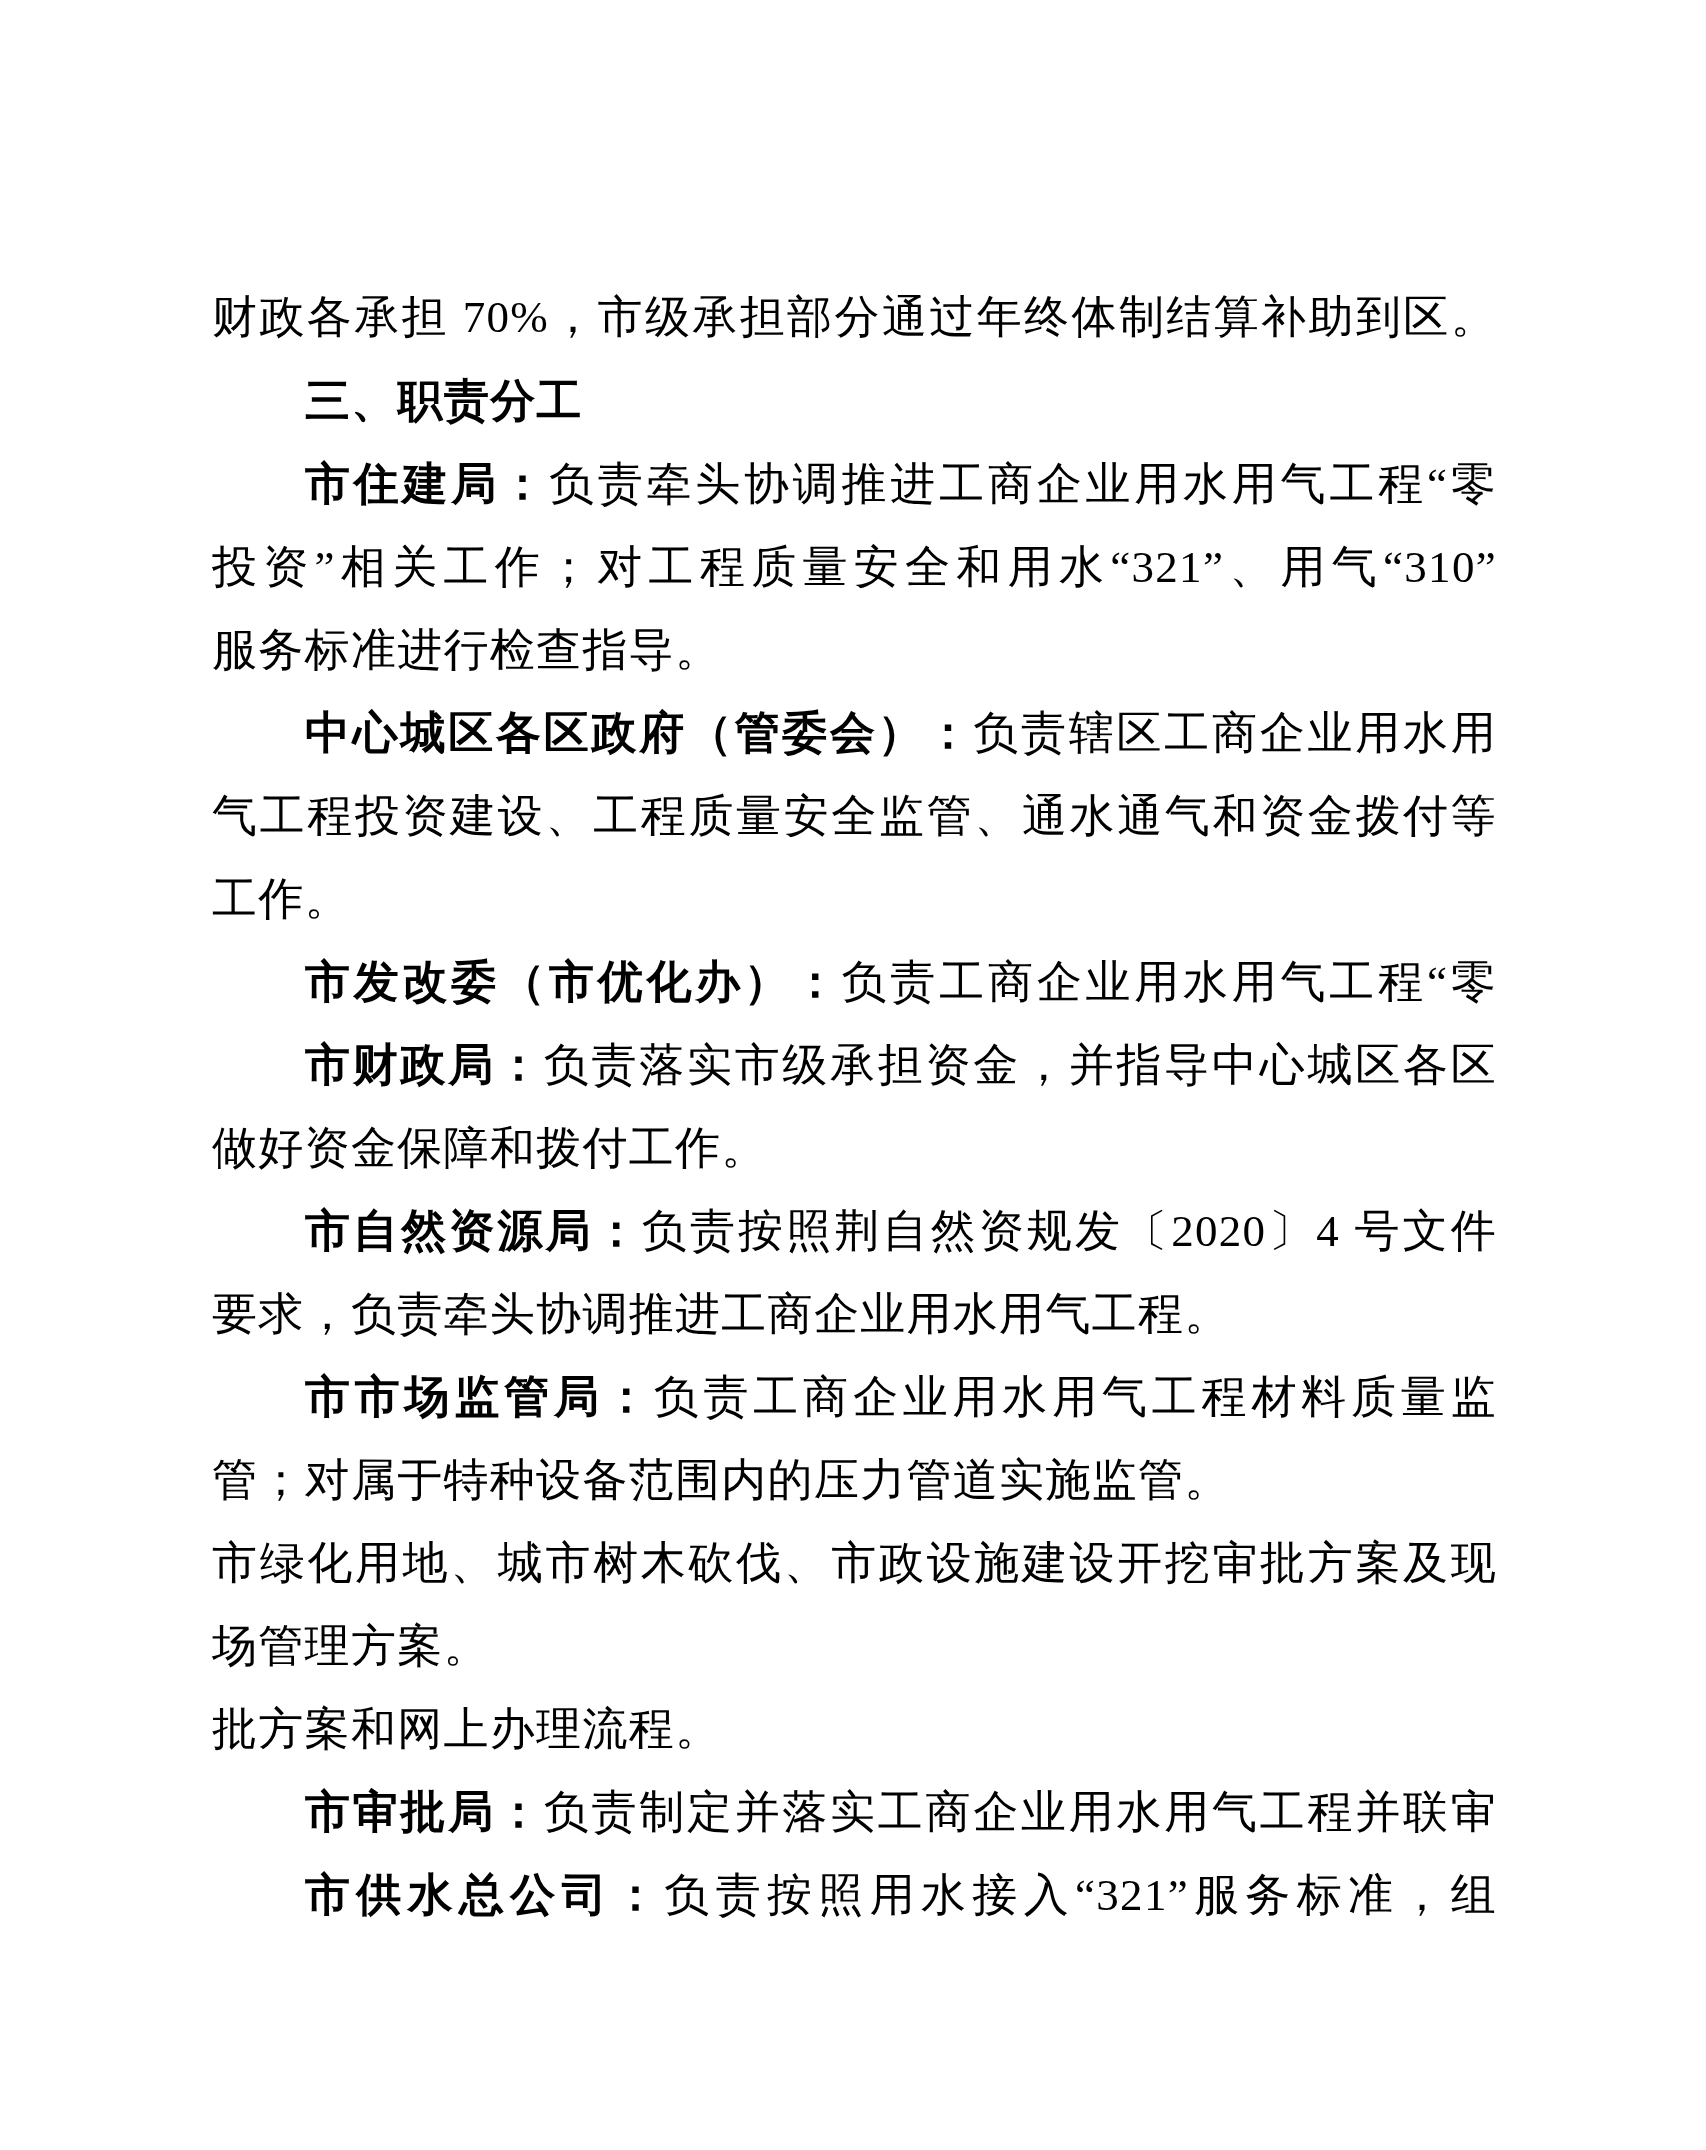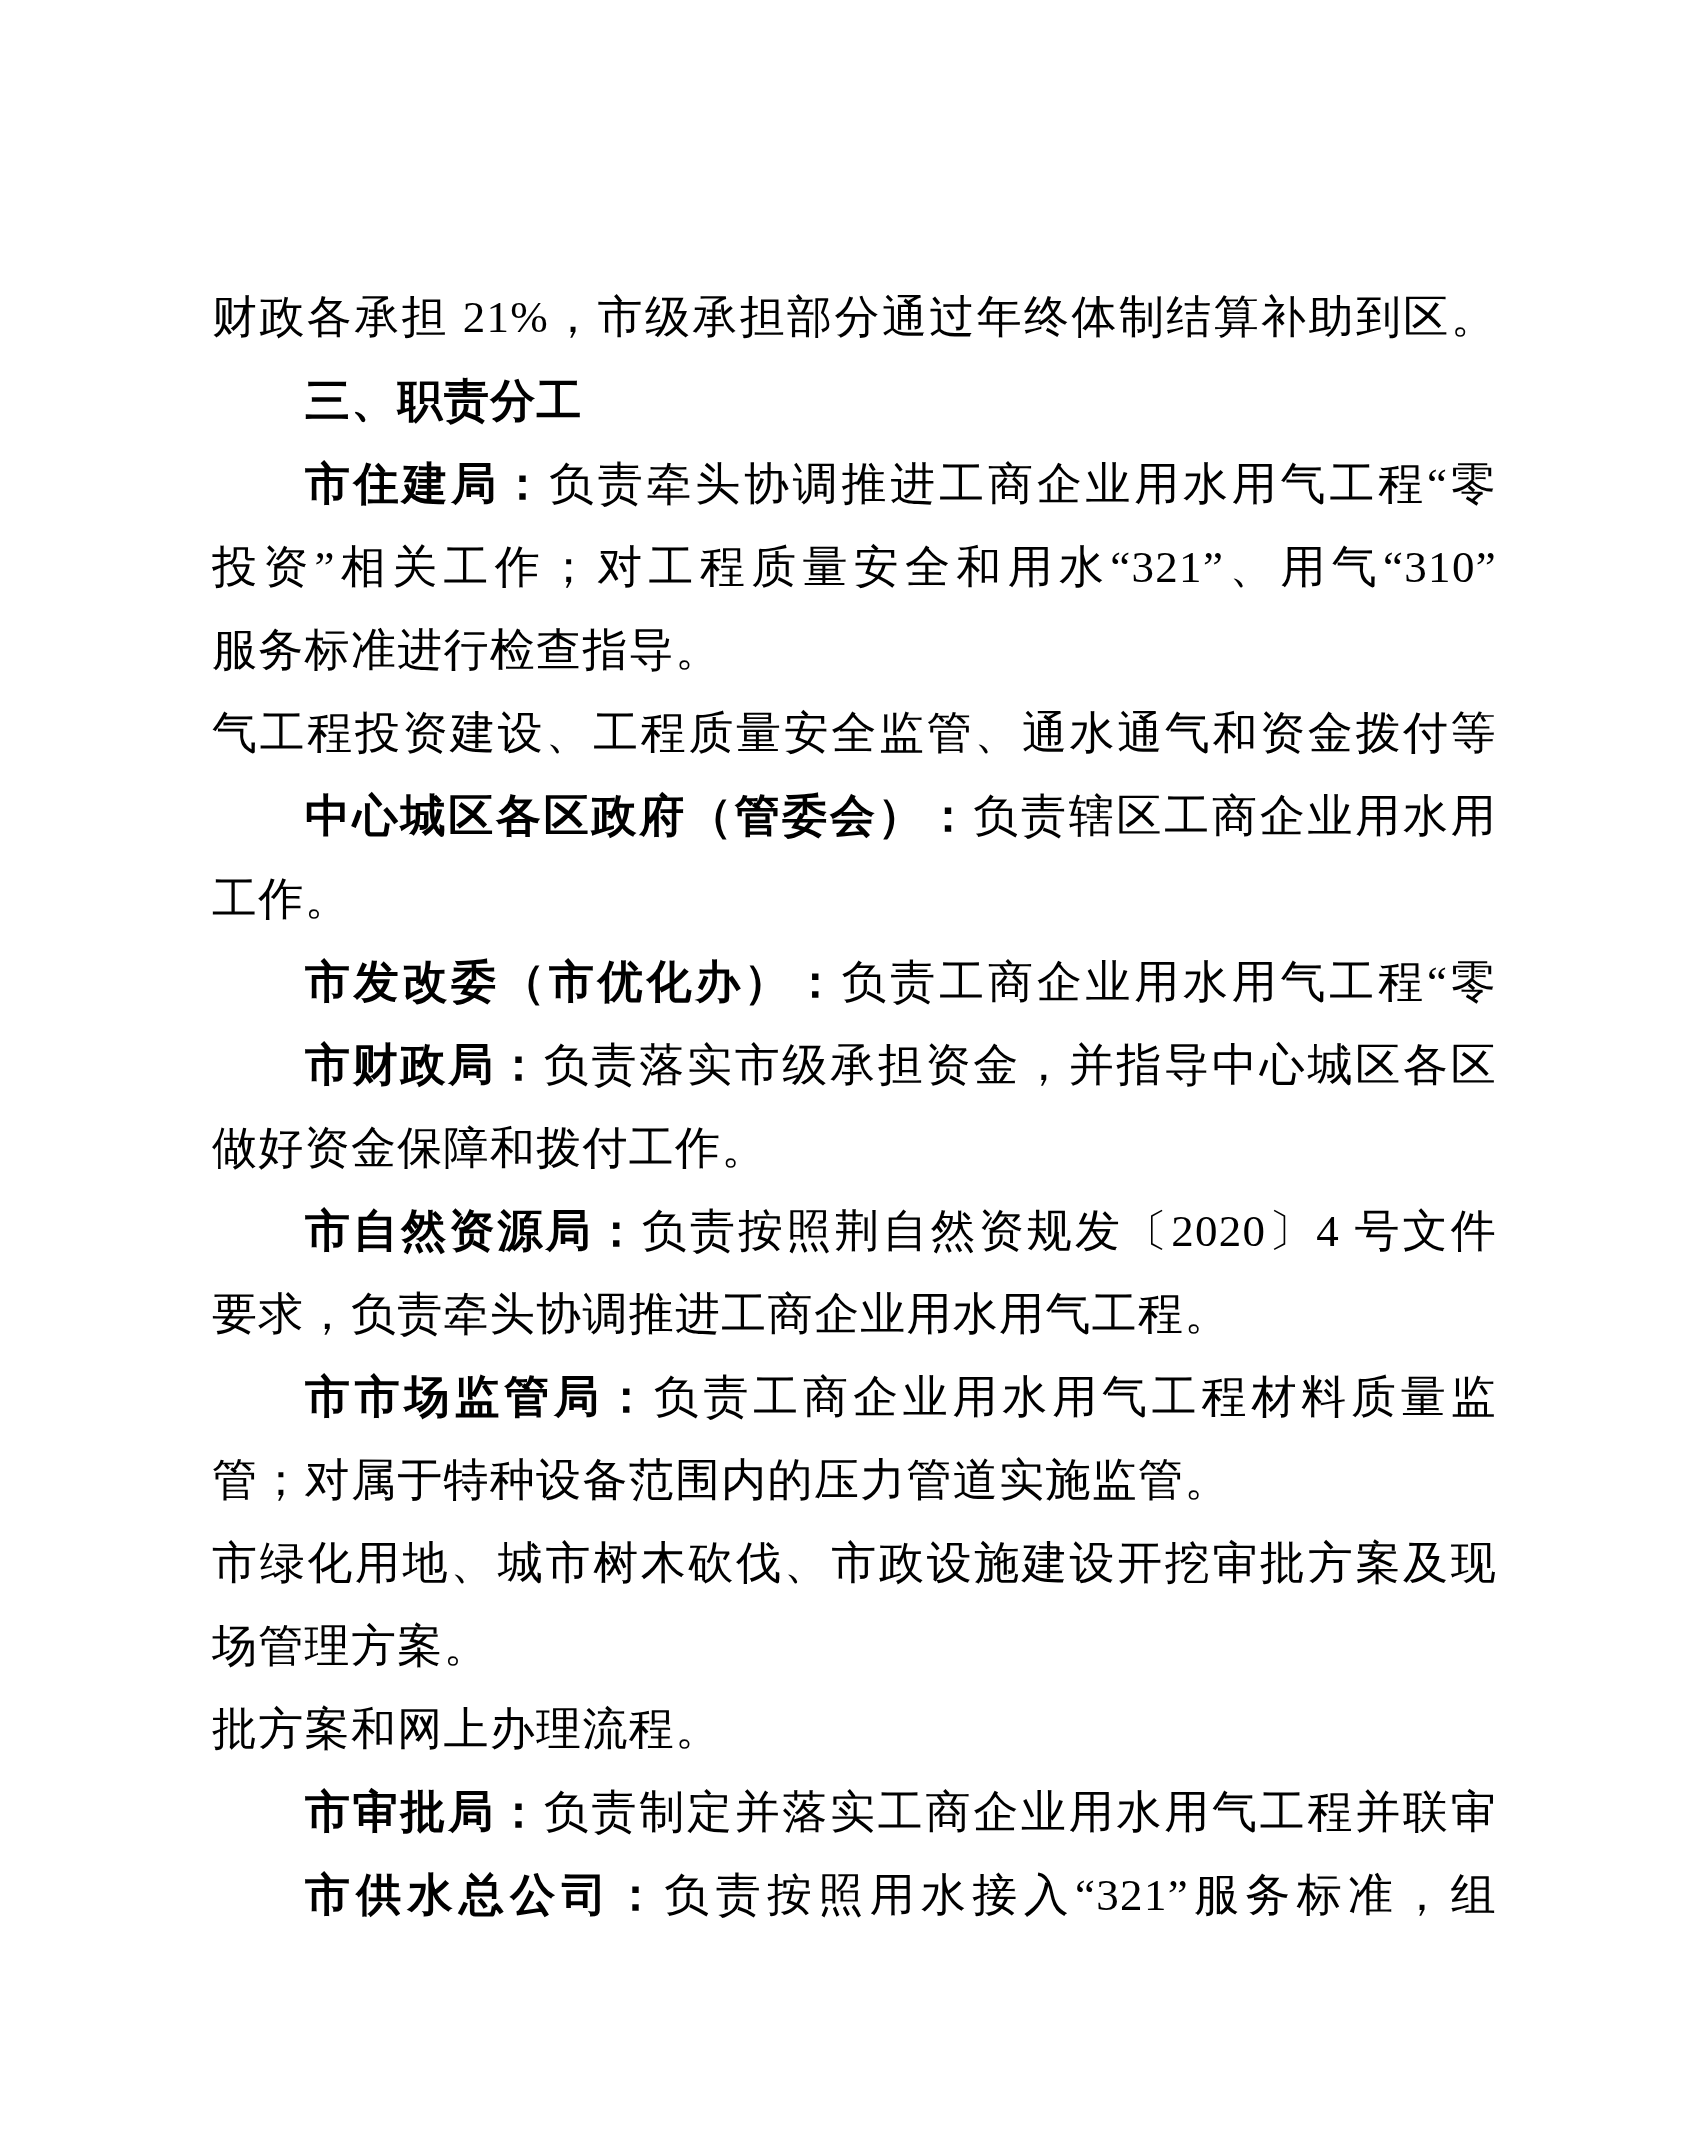--- a/index.html
+++ b/index.html
@@ -42,27 +42,27 @@
     font-family: "Liberation Sans", "DejaVu Sans", sans-serif;
     font-weight: 700;
     margin-top: 36px;
   }
 </style>
 </head>
 <body>
 
 <div class="page">
   <main class="text-block">
-      <div class="line fill"><span class="body-text">财政各承担 21%，市级承担部分通过年终体制结算补助到区。</span></div>
+      <div class="line fill"><span class="body-text">财政各承担 70%，市级承担部分通过年终体制结算补助到区。</span></div>
       <div class="line indent heading"><span class="head">三、职责分工</span></div>
       <div class="line indent fill"><span class="head">市住建局：</span><span class="body-text">负责牵头协调推进工商企业用水用气工程“零</span></div>
       <div class="line fill"><span class="body-text">投资”相关工作；对工程质量安全和用水“321”、用气“310”</span></div>
       <div class="line"><span class="body-text">服务标准进行检查指导。</span></div>
+      <div class="line indent fill"><span class="head">中心城区各区政府（管委会）：</span><span class="body-text">负责辖区工商企业用水用</span></div>
       <div class="line fill"><span class="body-text">气工程投资建设、工程质量安全监管、通水通气和资金拨付等</span></div>
-      <div class="line indent fill"><span class="head">中心城区各区政府（管委会）：</span><span class="body-text">负责辖区工商企业用水用</span></div>
       <div class="line"><span class="body-text">工作。</span></div>
       <div class="line indent fill"><span class="head">市发改委（市优化办）：</span><span class="body-text">负责工商企业用水用气工程“零</span></div>
       <div class="line indent fill"><span class="head">市财政局：</span><span class="body-text">负责落实市级承担资金，并指导中心城区各区</span></div>
       <div class="line"><span class="body-text">做好资金保障和拨付工作。</span></div>
       <div class="line indent fill"><span class="head">市自然资源局：</span><span class="body-text">负责按照荆自然资规发〔2020〕4 号文件</span></div>
       <div class="line"><span class="body-text">要求，负责牵头协调推进工商企业用水用气工程。</span></div>
       <div class="line indent fill"><span class="head">市市场监管局：</span><span class="body-text">负责工商企业用水用气工程材料质量监</span></div>
       <div class="line"><span class="body-text">管；对属于特种设备范围内的压力管道实施监管。</span></div>
       <div class="line fill"><span class="body-text">市绿化用地、城市树木砍伐、市政设施建设开挖审批方案及现</span></div>
       <div class="line"><span class="body-text">场管理方案。</span></div>

